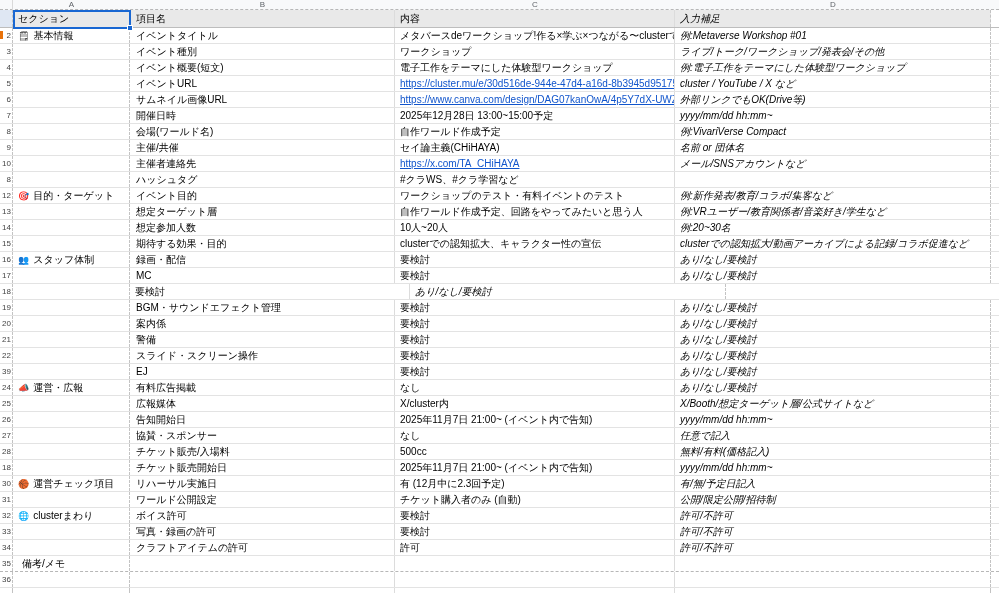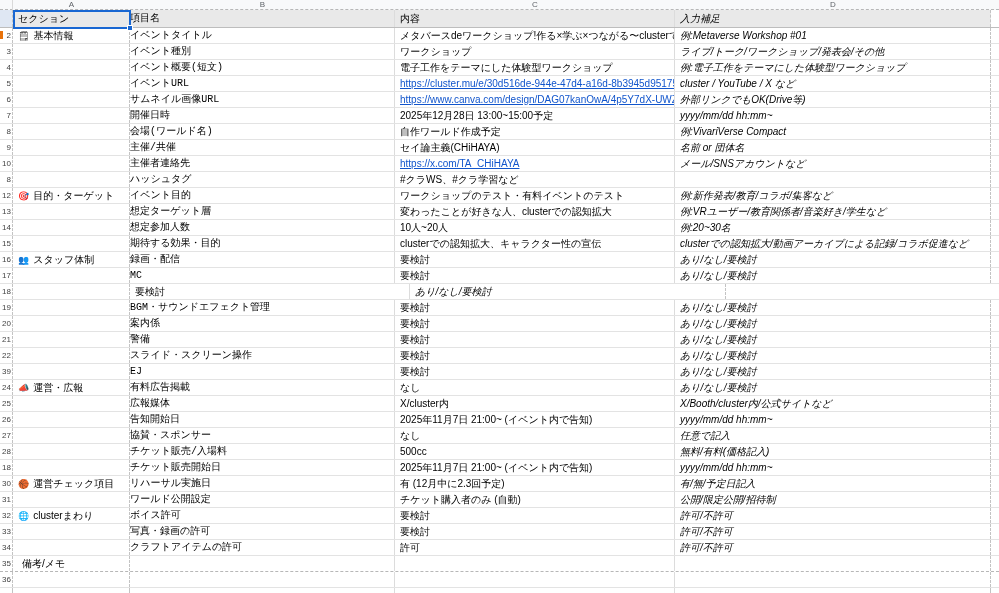--- a/index.html
+++ b/index.html
@@ -16,21 +16,21 @@
   .cw3 { width: 316px; } .cwE { flex: 1; }
 
   
   .row { display: flex; height: 16px; line-height: 15px;
     border-bottom: 1px solid #e3e3e3; font-size: 10px; color: #000;
     white-space: nowrap; }
   .c { overflow: hidden; }
   .rn { width: 13px; font-size: 8px; color: #444; text-align: right;
     padding-right: 1px; border-right: 1px dashed #c3c3c3; line-height: 16px; }
   .ca { width: 117px; padding-left: 5px; border-right: 1px dashed #c3c3c3; }
-  .cb { width: 265px; border-right: 1px solid #dcdcdc; font-family: Liberation Mono, monospace; }
+  .cb { width: 265px; padding-left: 6px; border-right: 1px solid #dcdcdc; }
   .cc { width: 280px; padding-left: 5px; border-right: 1px solid #dcdcdc; }
   .cd { width: 316px; padding-left: 5px; border-right: 1px dashed #c3c3c3; font-style: italic; }
   .ce { flex: 1; }
   .sic { display: inline-block; margin-right: 4px; font-size: 9px; }
   .dash-b { border-bottom: 1px dashed #b7b7b7; }
 
   
   .hrow { height: 18px; line-height: 17px; border-bottom: 1px solid #bdbdbd; }
   .hrow .c { background: #e9e9e9; }
   .hrow .rn { background: #dfe7f3; }
@@ -192,21 +192,21 @@
       <div class="c cd">例:新作発表/教育/コラボ/集客など</div>
       <div class="c ce"></div>
     </div>
 
     <div class="row">
       <div class="c rn">13</div>
       <div class="c ca">
         <span class="sic"></span><span class="slab"></span>
       </div>
       <div class="c cb">想定ターゲット層</div>
-      <div class="c cc">変わったことが好きな人、clusterでの認知拡大</div>
+      <div class="c cc">自作ワールド作成予定、回路をやってみたいと思う人</div>
       <div class="c cd">例:VRユーザー/教育関係者/音楽好き/学生など</div>
       <div class="c ce"></div>
     </div>
 
     <div class="row">
       <div class="c rn">14</div>
       <div class="c ca">
         <span class="sic"></span><span class="slab"></span>
       </div>
       <div class="c cb">想定参加人数</div>
@@ -324,21 +324,21 @@
       <div class="c ce"></div>
     </div>
 
     <div class="row">
       <div class="c rn">25</div>
       <div class="c ca">
         <span class="sic"></span><span class="slab"></span>
       </div>
       <div class="c cb">広報媒体</div>
       <div class="c cc">X/cluster内</div>
-      <div class="c cd">X/Booth/cluster内/公式サイトなど</div>
+      <div class="c cd">X/Booth/想定ターゲット層/公式サイトなど</div>
       <div class="c ce"></div>
     </div>
 
     <div class="row">
       <div class="c rn">26</div>
       <div class="c ca">
         <span class="sic"></span><span class="slab"></span>
       </div>
       <div class="c cb">告知開始日</div>
       <div class="c cc">2025年11月7日 21:00~ (イベント内で告知)</div>

